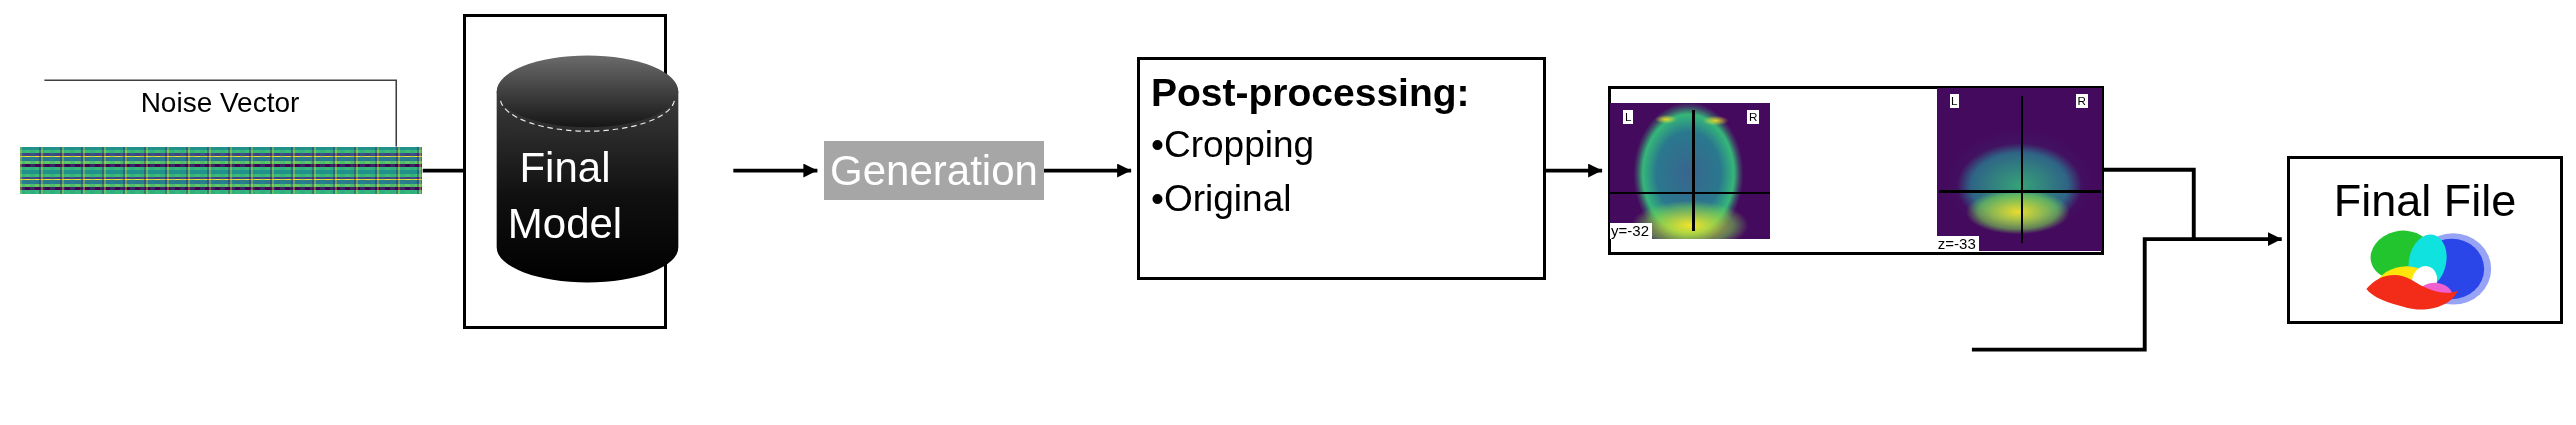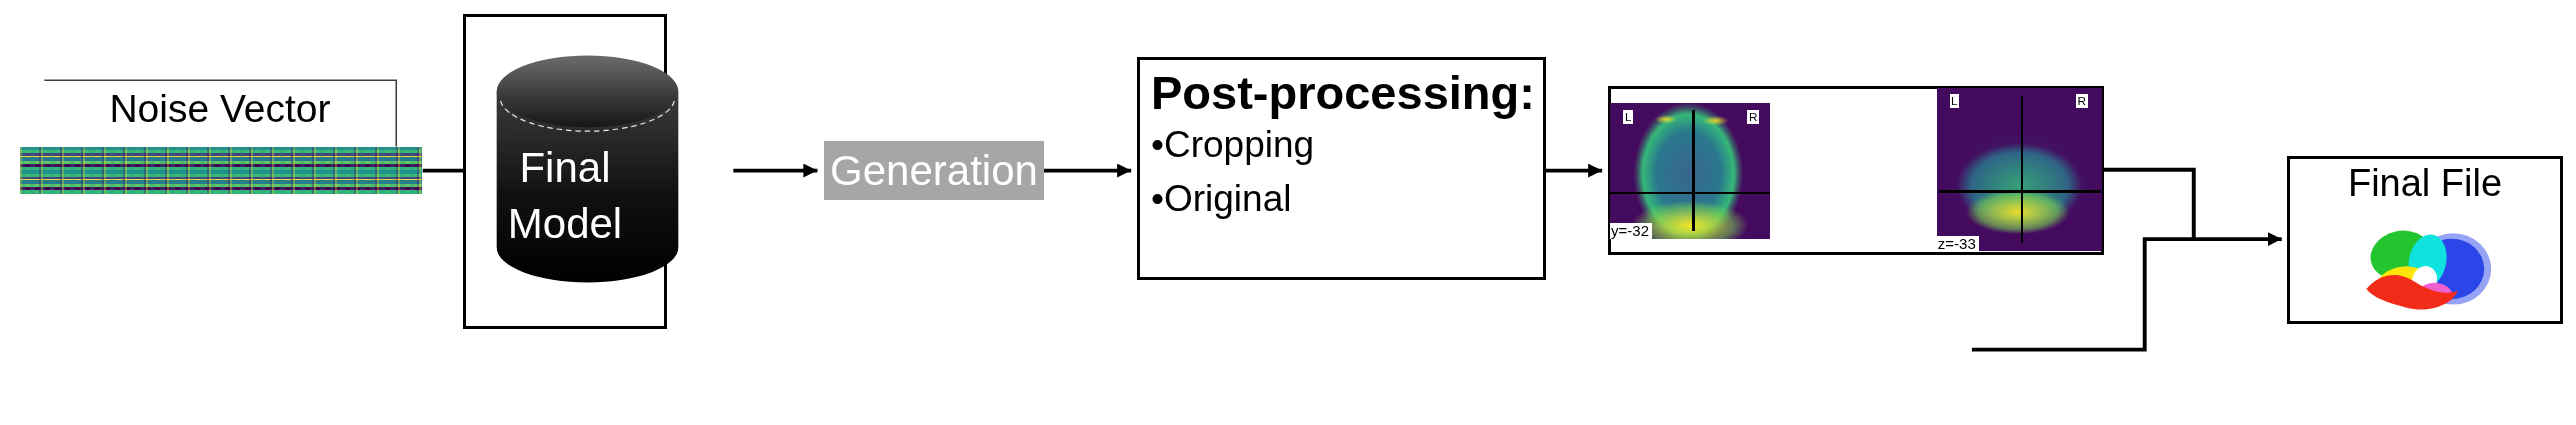--- a/index.html
+++ b/index.html
@@ -2,21 +2,21 @@
 <html style="font-size:12.5px"><head>
 <meta charset="utf-8">
 <style>
   html,body{margin:0;padding:0;background:#ffffff;}
   .canvas{position:relative;width:2576px;height:426px;background:#ffffff;
           font-family:"Liberation Sans",sans-serif;overflow:hidden;}
   .connectors{position:absolute;left:0;top:0;z-index:0;}
 
   
   .noise-label{position:absolute;left:44px;top:87px;width:352px;text-align:center;
-               font-size:39px;color:#000;}
+               font-size:28px;color:#000;}
   .noise-strip{position:absolute;left:19.5px;top:147px;width:402px;height:47px;z-index:1;
     background-color:#2a788e;
     background-image:
       repeating-linear-gradient(90deg, rgba(253,231,37,.30) 0 1.6px, rgba(0,0,0,0) 1.6px 18.7px, rgba(68,1,84,.30) 18.7px 21px),
       repeating-linear-gradient(90deg, rgba(33,145,140,.25) 0 4.7px, rgba(0,0,0,0) 4.7px 10px),
       repeating-linear-gradient(180deg, #21918c 0 3.1px, #3dbc74 3.1px 6.2px, #433e85 6.2px 8.6px,
         #fde725 8.6px 10px, #2a788e 10px 14px, #5ec962 14px 17px, #440154 17px 19.5px, #35b779 19.5px 23.4px);}
 
   
   .final-model-box{position:absolute;left:463px;top:14px;width:204px;height:315px;
@@ -25,21 +25,21 @@
   .cyl-label{position:absolute;left:0;right:0;top:123px;text-align:center;color:#fff;
     font-size:42px;line-height:56px;z-index:2;}
 
   
   .generation-chip{position:absolute;left:824px;top:141px;width:220px;height:59px;
     background:#a6a6a6;color:#fff;font-size:42px;text-align:center;line-height:59px;z-index:1;}
 
   
   .pp-box{position:absolute;left:1137px;top:57px;width:409px;height:223px;border:3.1px solid #000;
     box-sizing:border-box;background:#fff;z-index:1;padding:7.8px 0 0 11px;}
-  .pp-title{font-size:47px;font-weight:bold;line-height:50px;color:#000;}
+  .pp-title{font-size:39px;font-weight:bold;line-height:50px;color:#000;}
   .pp-item{font-size:37px;line-height:54px;color:#000;}
 
   
   .mri-box{position:absolute;left:1608px;top:86px;width:496px;height:169px;background:#fff;z-index:1;}
   .mri-frame{position:absolute;left:0;top:0;right:0;bottom:0;border:3.9px solid #000;box-sizing:border-box;}
   .mri-panel{position:absolute;}
   .mri-p1{left:2.3px;top:17px;width:160px;height:136px;background:
      radial-gradient(15.6px 6.2px at 35% 12%, rgba(253,231,37,.85), transparent 70%),
      radial-gradient(18.7px 7px at 66% 13%, rgba(253,231,37,.85), transparent 70%),
      radial-gradient(78px 33px at 50% 90%, rgba(253,231,37,.95), rgba(122,209,81,.55) 55%, transparent 75%),
@@ -63,21 +63,21 @@
 
   
   .metadata-box{position:absolute;left:1745px;top:290px;width:227px;height:118px;
     background:linear-gradient(180deg,#f9d0ba 0%,#f3b796 55%,#eb9e7e 100%);
     border-top:1.6px solid #fde0d2;box-sizing:border-box;
     color:#000;text-align:center;font-size:35px;line-height:50px;padding-top:7.8px;z-index:1;}
 
   
   .final-file-box{position:absolute;left:2287px;top:156px;width:276px;height:168px;border:3.1px solid #000;
     box-sizing:border-box;background:#fff;z-index:1;}
-  .ff-title{text-align:center;font-size:38px;color:#000;margin-top:3px;}
+  .ff-title{text-align:center;font-size:45px;color:#000;margin-top:16px;}
   .brain-svg{position:absolute;left:65px;top:65px;}
 </style>
 </head>
 <body>
 
 <div class="canvas">
 
   <svg class="connectors" width="2576" height="426" viewBox="0 0 3309 547">
     <defs>
       <marker id="ah" markerUnits="userSpaceOnUse" markerWidth="22" markerHeight="20" refX="18" refY="9" orient="auto">

